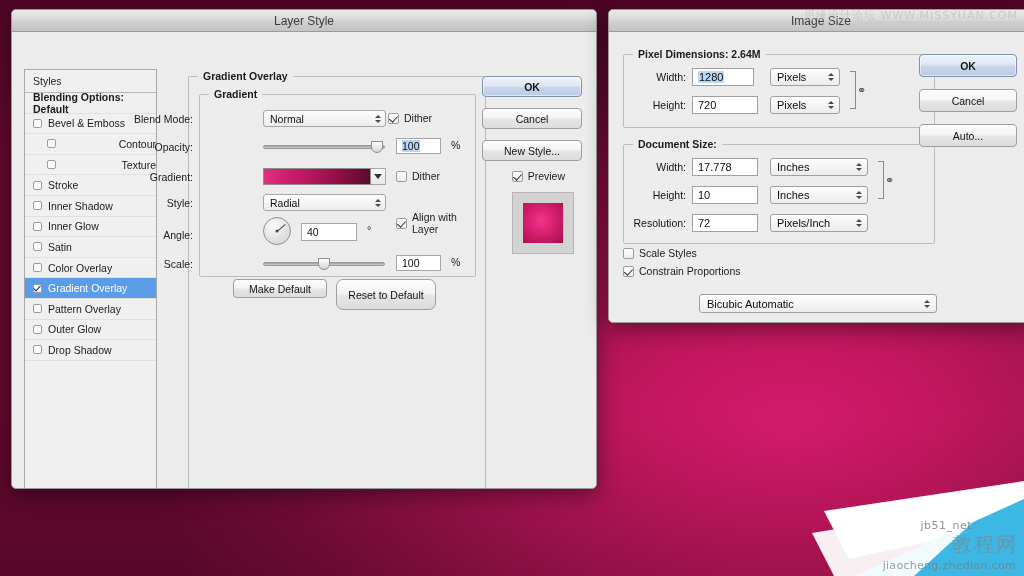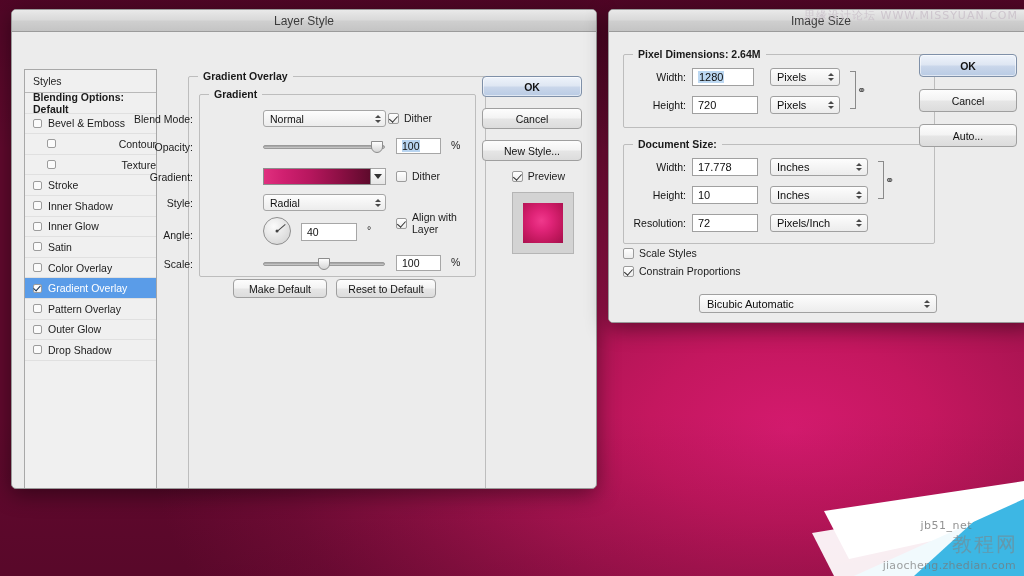--- a/index.html
+++ b/index.html
@@ -376,21 +376,21 @@
           <div class="track"></div>
           <div class="thumb" style="left:55px;"></div>
         </div>
         <div class="num" style="position:absolute;left:196px;top:160px;width:45px;">
           <span>100</span>
         </div>
         <span class="pct" style="position:absolute;left:246px;top:161px;">%</span>
       </div>
 
       <div class="btn" style="position:absolute;left:44px;top:202px;width:94px;height:19px;">Make Default</div>
-      <div class="btn" style="position:absolute;left:147px;top:202px;width:100px;height:19px;">Reset to Default</div>
+      <div class="btn" style="position:absolute;left:147px;top:202px;width:100px;height:31px;border-radius:7px;">Reset to Default</div>
     </div>
 
     <div id="ls-buttons">
       <div class="btn primary">OK</div>
       <div class="btn">Cancel</div>
       <div class="btn">New Style...</div>
     </div>
     <div class="cline" id="preview-check">
       <span class="cbx2 checked"></span>
       <span>Preview</span>

